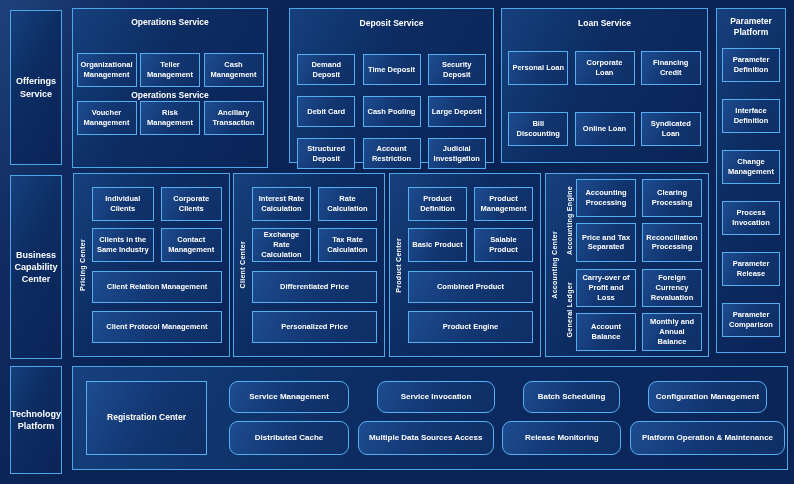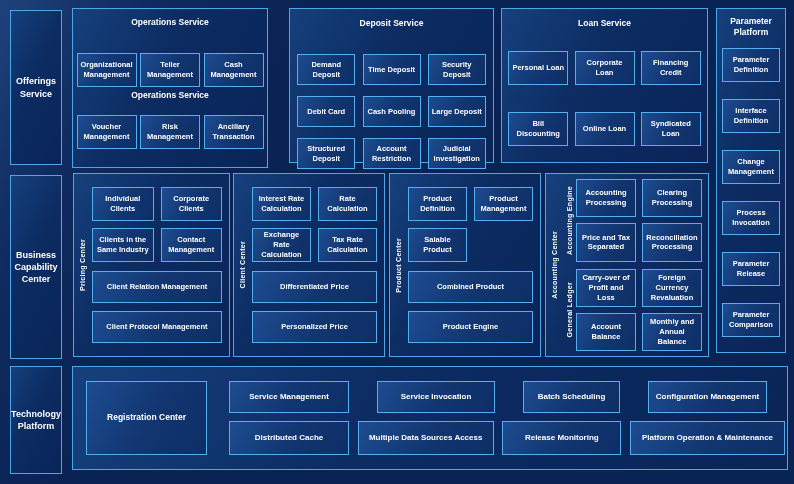--- a/index.html
+++ b/index.html
@@ -47,21 +47,21 @@
 
   
   #rail-offerings  { left: 10px; top: 10px;  width: 52px; height: 155px; }
   #rail-business   { left: 10px; top: 175px; width: 52px; height: 184px; }
   #rail-technology { left: 10px; top: 366px; width: 52px; height: 108px; }
 
   .flex-row { display: flex; justify-content: space-evenly; }
   #panel-operations .box { width: 60px; height: 34px; }
   #panel-operations .row1 { margin-top: 25px; }
   #panel-operations .mid-label { margin-top: 3px; }
-  #panel-operations .row2 { margin-top: 14px; }
+  #panel-operations .row2 { }
 
   #panel-deposit .box { width: 58px; height: 31px; }
   #panel-deposit .flex-row { margin-top: 11px; }
   #panel-deposit .row1 { margin-top: 25px; }
 
   #panel-loan .box { width: 60px; height: 34px; }
   #panel-loan .row1 { margin-top: 22px; }
   #panel-loan .row2 { margin-top: 27px; }
 
   #panel-parameter .box { width: 58px; height: 34px; margin-top: 17px; flex: none; }
@@ -95,21 +95,21 @@
   .acc-grid { flex: 1; display: grid; grid-template-columns: 1fr 1fr; gap: 6px; }
 
   
   #panel-technology {
     left: 72px; top: 366px; width: 716px; height: 104px;
     display: flex; padding: 14px 2px 14px 13px; gap: 22px;
   }
   #registration-box { width: 121px; height: 74px; font-size: 8.5px; flex: none; }
   .tech-grid { flex: 1; display: flex; flex-direction: column; justify-content: space-between; }
   .tech-row { display: flex; justify-content: space-between; }
-  .tech-row .box { font-size: 8px; }
+  .tech-row .box { font-size: 8px; border-radius: 9px; }
   .tech-row1 { padding-right: 18px; }
   .tech-row1 .box { height: 32px; }
   .tech-row2 .box { height: 34px; }
   .tech-row1 .box:nth-child(1) { width: 120px; }
   .tech-row1 .box:nth-child(2) { width: 118px; }
   .tech-row1 .box:nth-child(3) { width: 97px; }
   .tech-row1 .box:nth-child(4) { width: 119px; }
   .tech-row2 .box:nth-child(1) { width: 120px; }
   .tech-row2 .box:nth-child(2) { width: 136px; }
   .tech-row2 .box:nth-child(3) { width: 119px; }
@@ -222,20 +222,21 @@
   </div>
 
   <div class="panel group" id="panel-product">
     <div class="vstrip">
       <span>Product Center</span>
     </div>
     <div class="group-content">
       <div class="cell-grid">
         <div class="box">Product Definition</div>
         <div class="box">Product Management</div>
+        <div class="box">Basic Product</div>
         <div class="box">Salable Product</div>
       </div>
       <div class="box wide">Combined Product</div>
       <div class="box wide">Product Engine</div>
     </div>
   </div>
 
   <div class="panel group" id="panel-accounting">
     <div class="vstrip">
       <span>Accounting Center</span>

